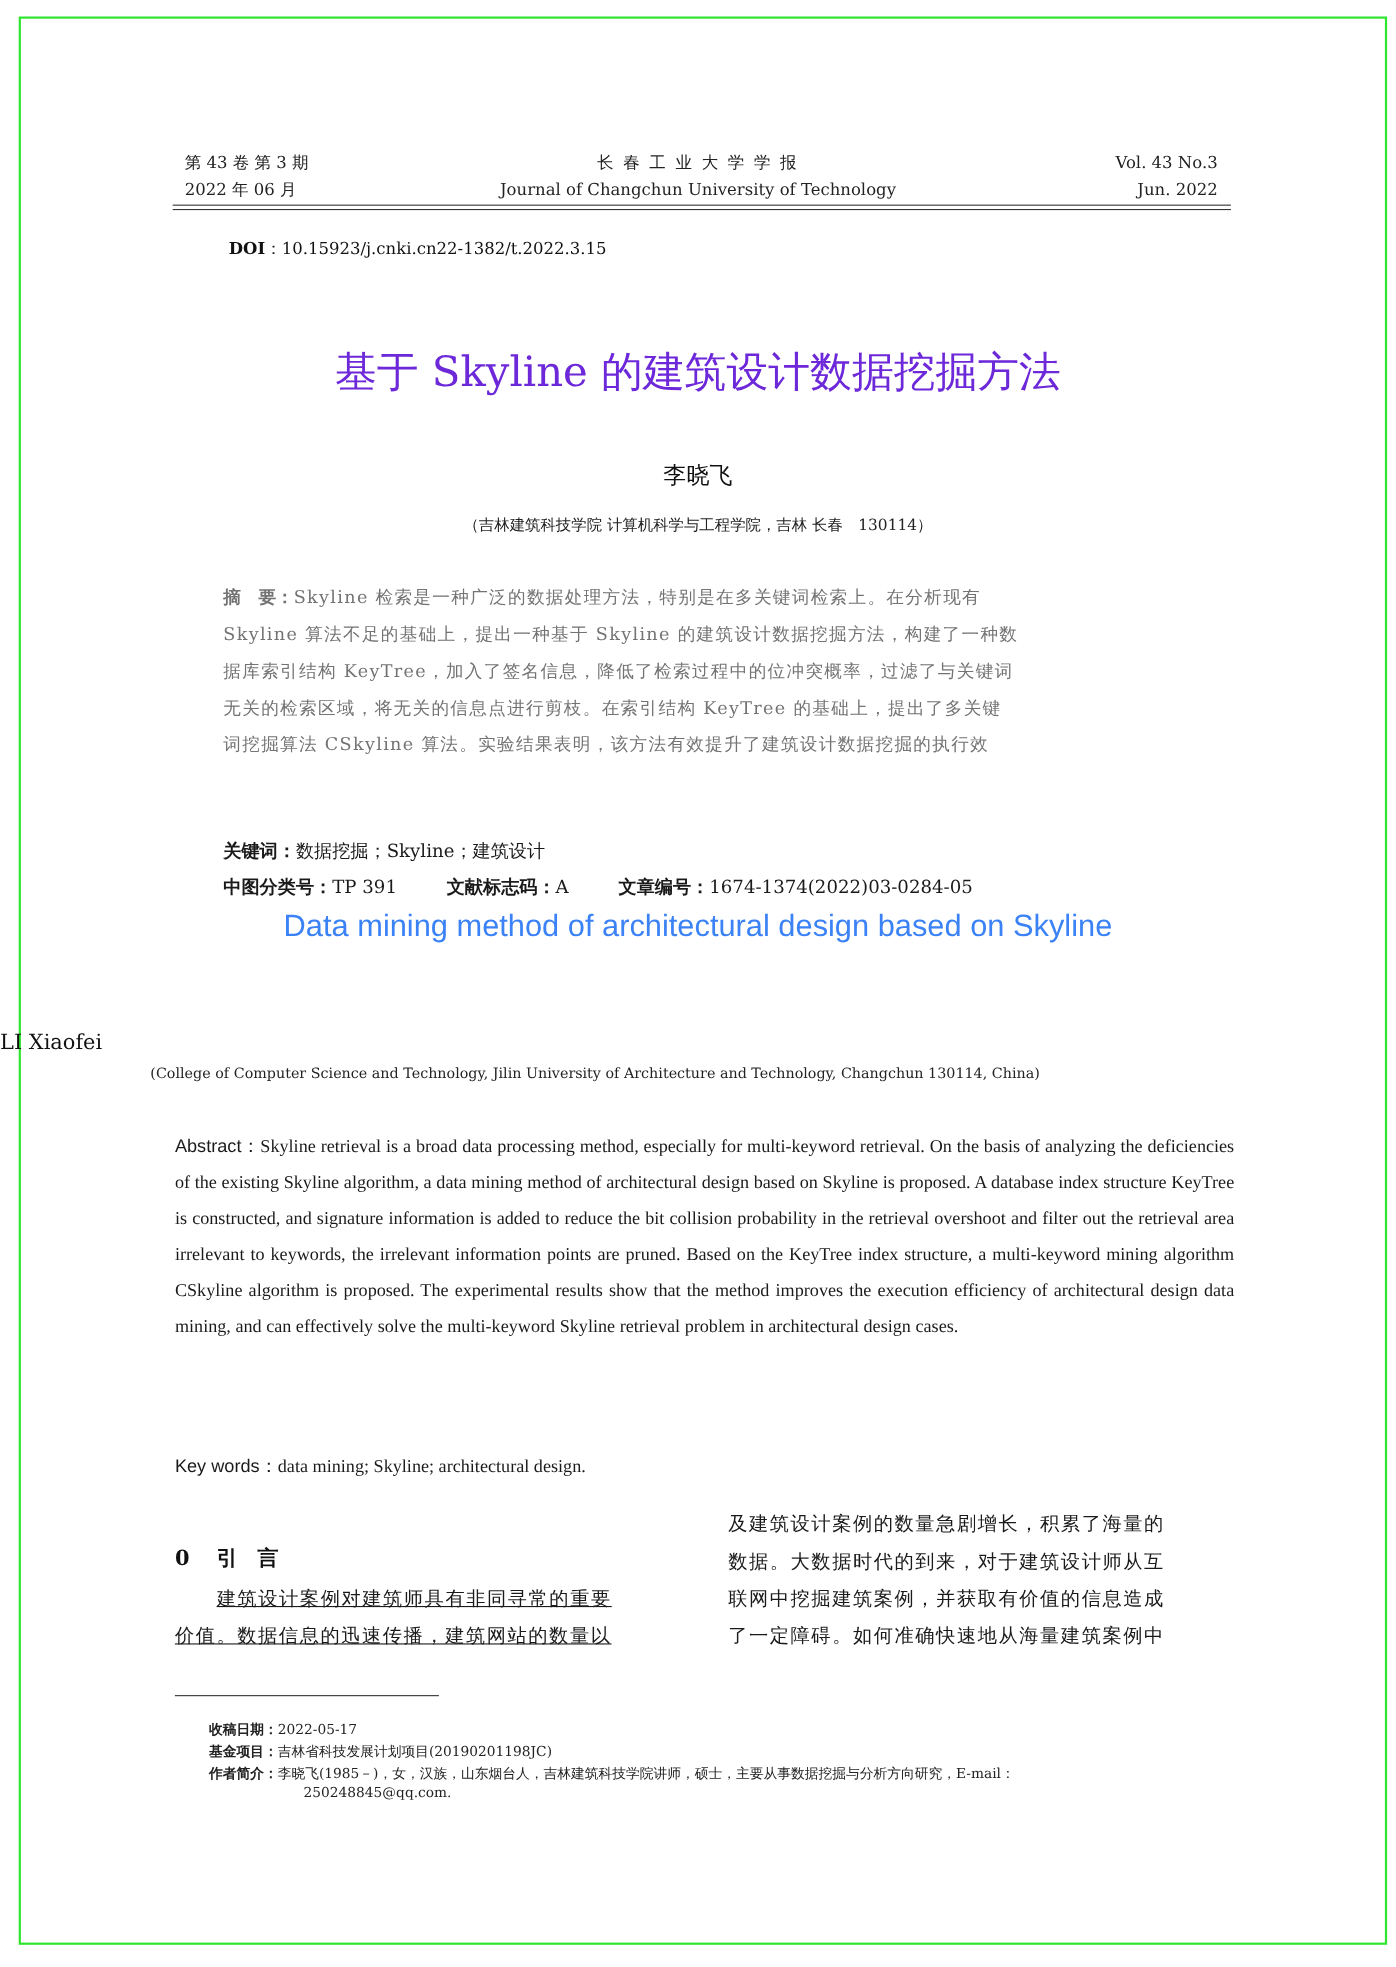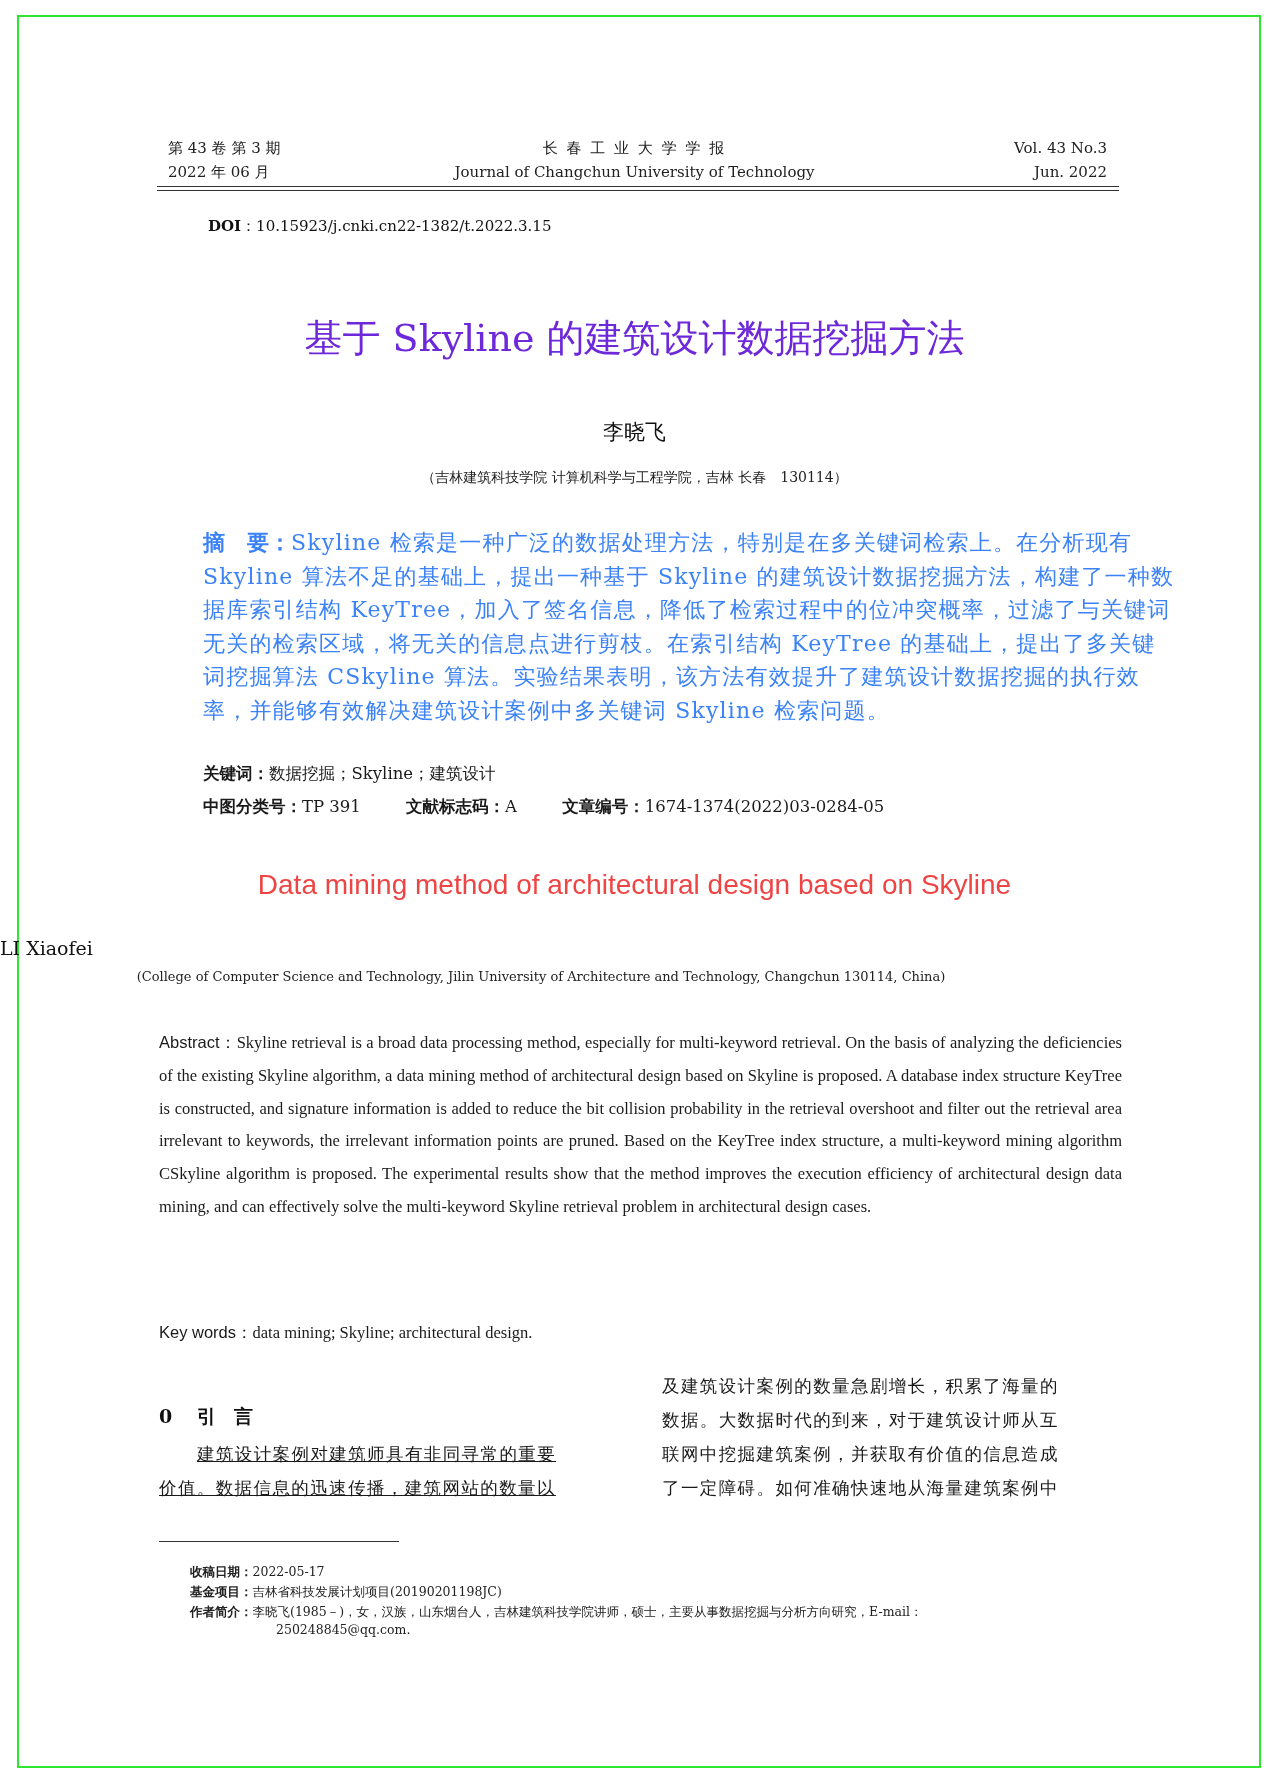--- a/index.html
+++ b/index.html
@@ -12,29 +12,29 @@
   .hdr-left { left: 168px; }
   .hdr-center { left: 0; width: 1269px; text-align: center; }
   .hdr-right { right: 162px; text-align: right; }
   .rule1 { position: absolute; left: 157px; width: 962px; top: 186px; height: 0; border-top: 1.6px solid #333; }
   .rule2 { position: absolute; left: 157px; width: 962px; top: 190px; height: 0; border-top: 1px solid #333; }
   .doi { left: 208px; top: 217px; font-size: 15px; }
   .doi b { font-weight: bold; }
   .title-cn { left: 0; width: 1269px; text-align: center; top: 314px; font-size: 38px; line-height: 48px; color: #6d28d9; }
   .author-cn { left: 0; width: 1269px; text-align: center; top: 418px; font-size: 21px; }
   .affil-cn { left: 0; width: 1269px; text-align: center; top: 469px; font-size: 14px; color: #222; }
-  .cn-abs { position: absolute; left: 203px; width: 878px; top: 526px; font-size: 22px; line-height: 33.5px;
-            text-align: justify; text-align-last: left; color: #3b82f6; letter-spacing: 1.2px; }
+  .cn-abs { position: absolute; left: 203px; width: 878px; top: 526px; font-size: 16px; line-height: 33.5px;
+            text-align: justify; text-align-last: left; color: #737373; letter-spacing: 1.2px; }
   .cn-abs .lbl { font-family: "DejaVu Sans", "Liberation Sans", sans-serif; font-weight: bold; letter-spacing: 0; }
   .cn-line { display: block; white-space: nowrap; }
   .meta-line { position: absolute; left: 203px; font-size: 16.5px; white-space: nowrap; color: #1a1a1a; margin-top: 36px; }
   .meta-line .lbl { font-family: "DejaVu Sans", "Liberation Sans", sans-serif; font-weight: bold; }
   .gap { display: inline-block; width: 40px; }
-  .title-en { left: 0; width: 1269px; text-align: center; top: 869px; font-family: "Liberation Sans", "DejaVu Sans", sans-serif;
-              font-size: 28px; color: #ef4444; }
+  .title-en { left: 0; width: 1269px; text-align: center; top: 826px; font-family: "Liberation Sans", "DejaVu Sans", sans-serif;
+              font-size: 28px; color: #3b82f6; }
   .author-en { left: 0; width: 1104px; top: 937px; font-size: 19px; }
   .affil-en { left: 0; width: 1082px; text-align: center; top: 969px; font-size: 13px; color: #222; }
   .en-abs { position: absolute; left: 159px; width: 963px; top: 1026px; font-size: 16.5px; line-height: 32.8px;
             text-align: justify; color: #1a1a1a; font-family: "Liberation Serif", "DejaVu Serif", serif; }
   .en-abs .lbl, .kw-en .lbl { font-family: "Liberation Sans", "DejaVu Sans", sans-serif; }
   .kw-en { position: absolute; left: 159px; top: 1322px; font-size: 16.5px; white-space: nowrap;
            font-family: "Liberation Serif", "DejaVu Serif", serif; color: #1a1a1a; }
   .sec-head { left: 159px; top: 1404px; font-size: 19px; font-weight: bold; }
   .sec-head .num { display: inline-block; width: 38px; }
   .sec-head .ch { font-family: "DejaVu Sans", sans-serif; font-weight: bold; letter-spacing: 18px; }
@@ -69,21 +69,20 @@
 <div class="abs title-cn">基于 Skyline 的建筑设计数据挖掘方法</div>
 <div class="abs author-cn">李晓飞</div>
 <div class="abs affil-cn">（吉林建筑科技学院 计算机科学与工程学院，吉林 长春　130114）</div>
 
 <div class="cn-abs">
   <span class="cn-line"><span class="lbl">摘　要：</span><span>Skyline 检索是一种广泛的数据处理方法，特别是在多关键词检索上。在分析现有</span></span>
   <span class="cn-line">Skyline 算法不足的基础上，提出一种基于 Skyline 的建筑设计数据挖掘方法，构建了一种数</span>
   <span class="cn-line">据库索引结构 KeyTree，加入了签名信息，降低了检索过程中的位冲突概率，过滤了与关键词</span>
   <span class="cn-line">无关的检索区域，将无关的信息点进行剪枝。在索引结构 KeyTree 的基础上，提出了多关键</span>
   <span class="cn-line">词挖掘算法 CSkyline 算法。实验结果表明，该方法有效提升了建筑设计数据挖掘的执行效</span>
-  <span class="cn-line">率，并能够有效解决建筑设计案例中多关键词 Skyline 检索问题。</span>
 </div>
 
 <div class="meta-line" style="top:727px">
   <span class="lbl">关键词：</span><span>数据挖掘；Skyline；建筑设计</span>
 </div>
 <div class="meta-line" style="top:760px">
   <span class="lbl">中图分类号：</span><span>TP 391</span><span class="gap"></span>
   <span class="lbl">文献标志码：</span><span>A</span><span class="gap"></span>
   <span class="lbl">文章编号：</span><span>1674-1374(2022)03-0284-05</span>
 </div>

